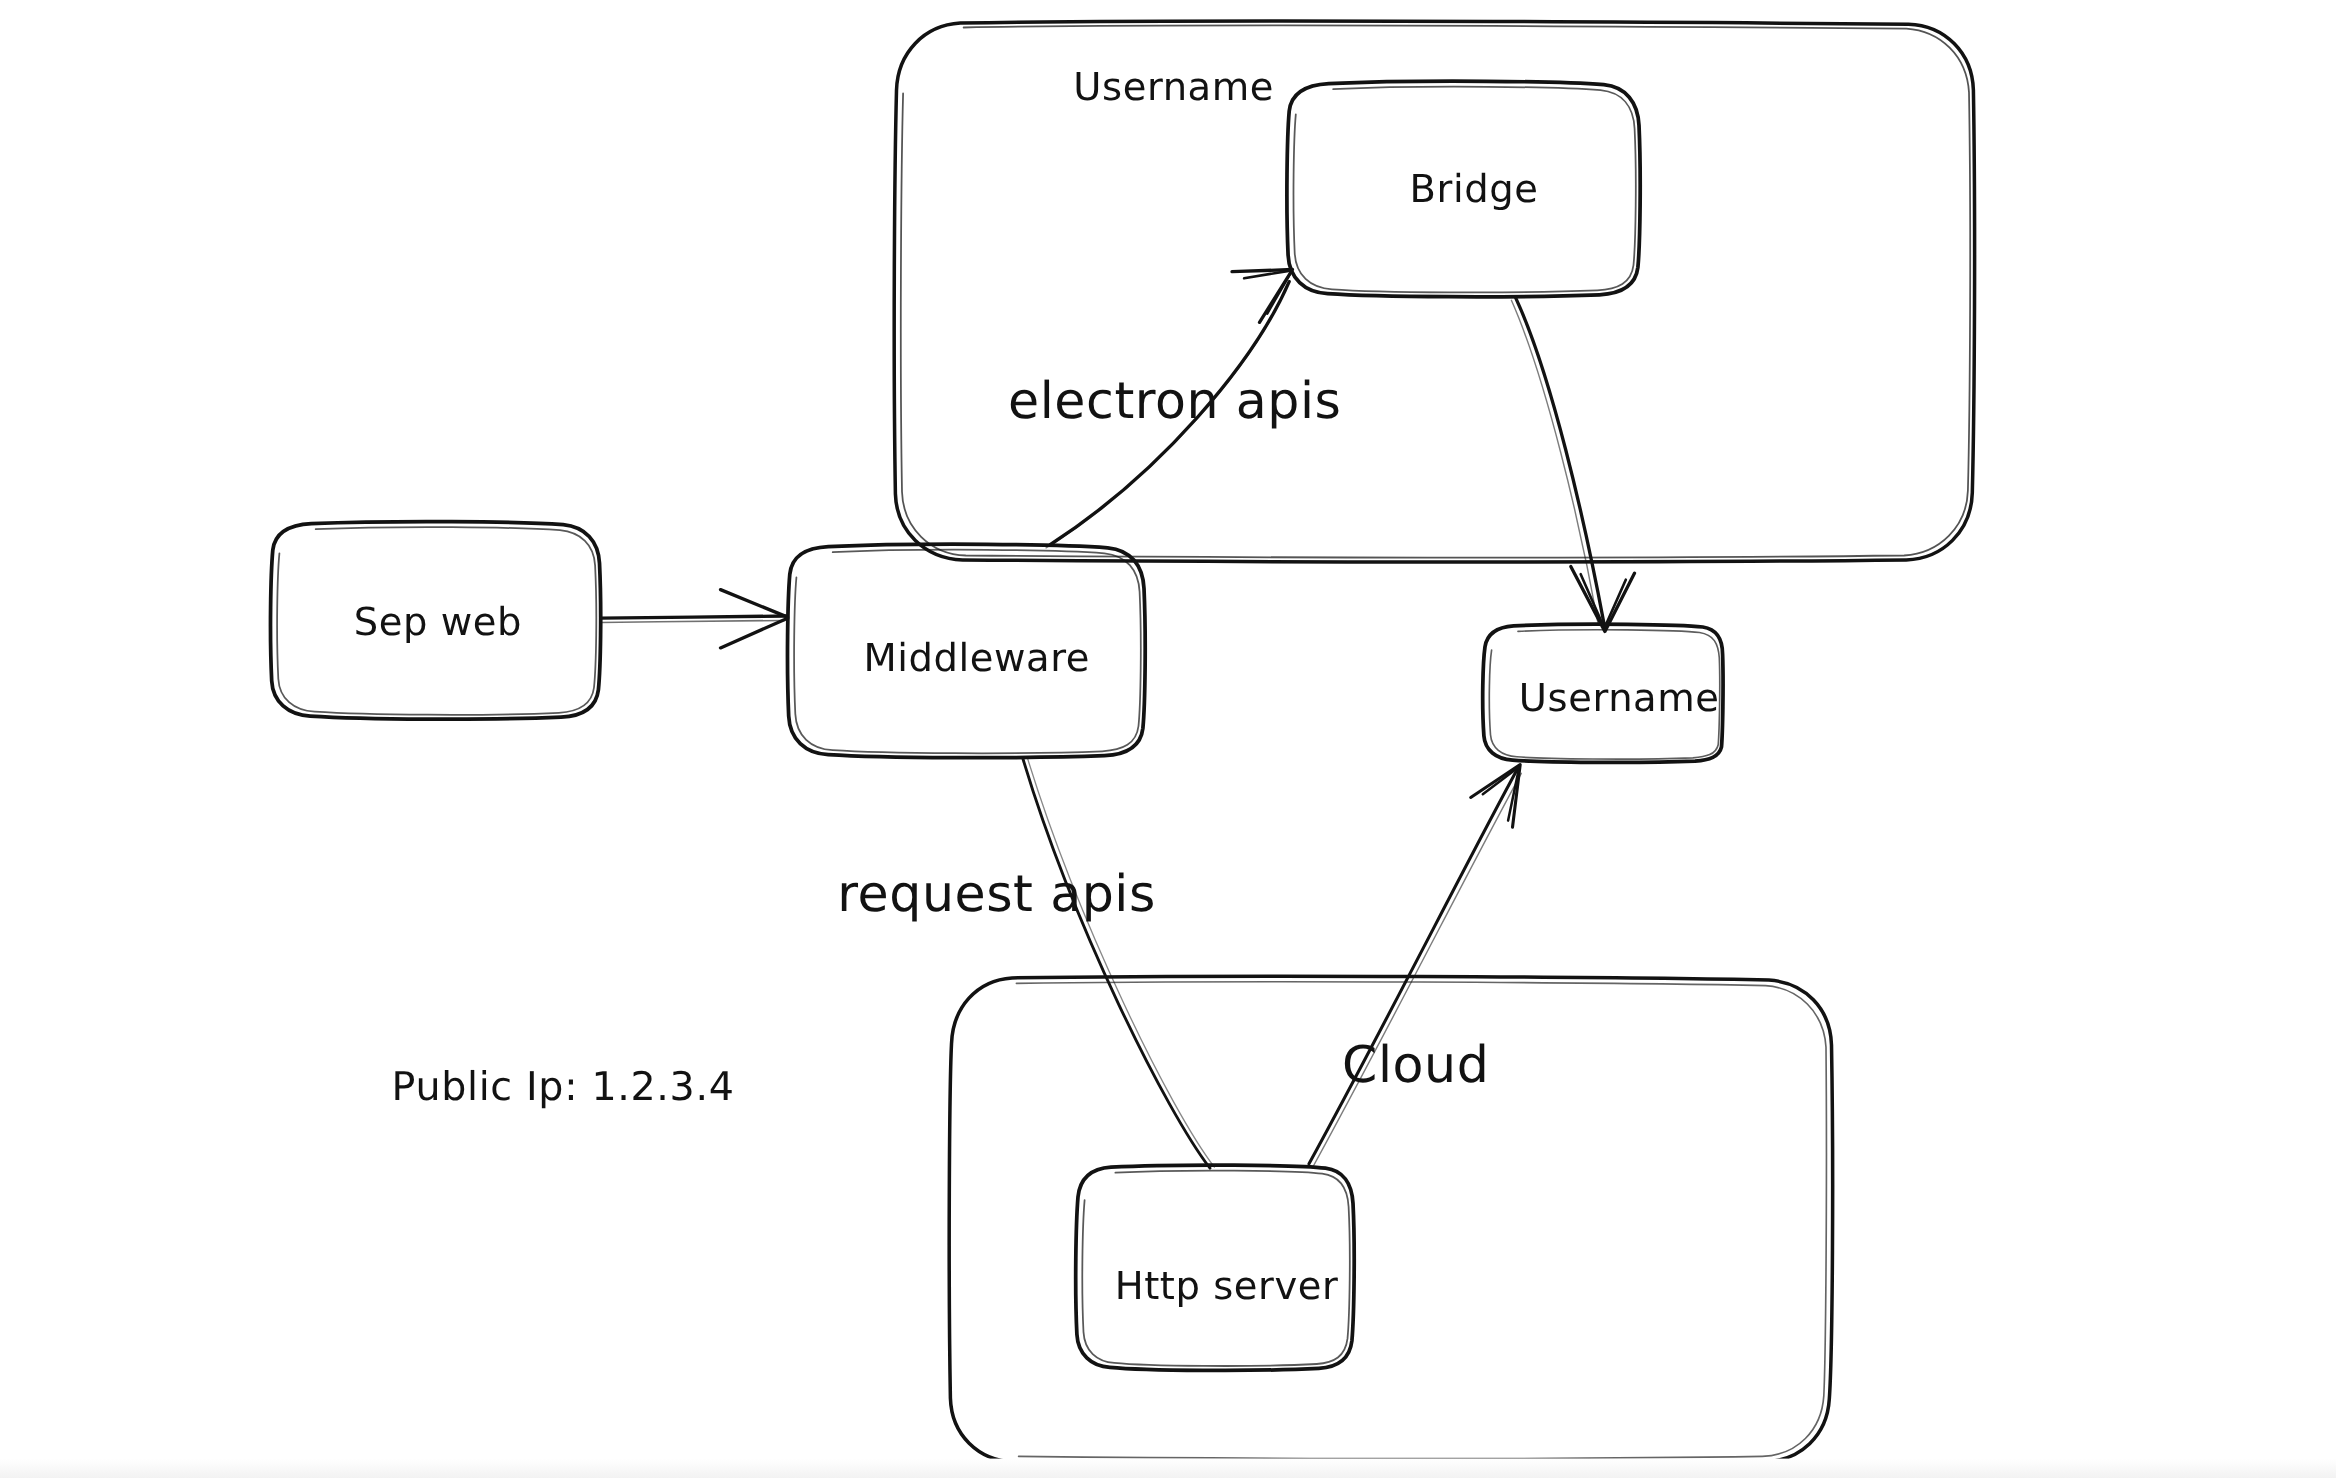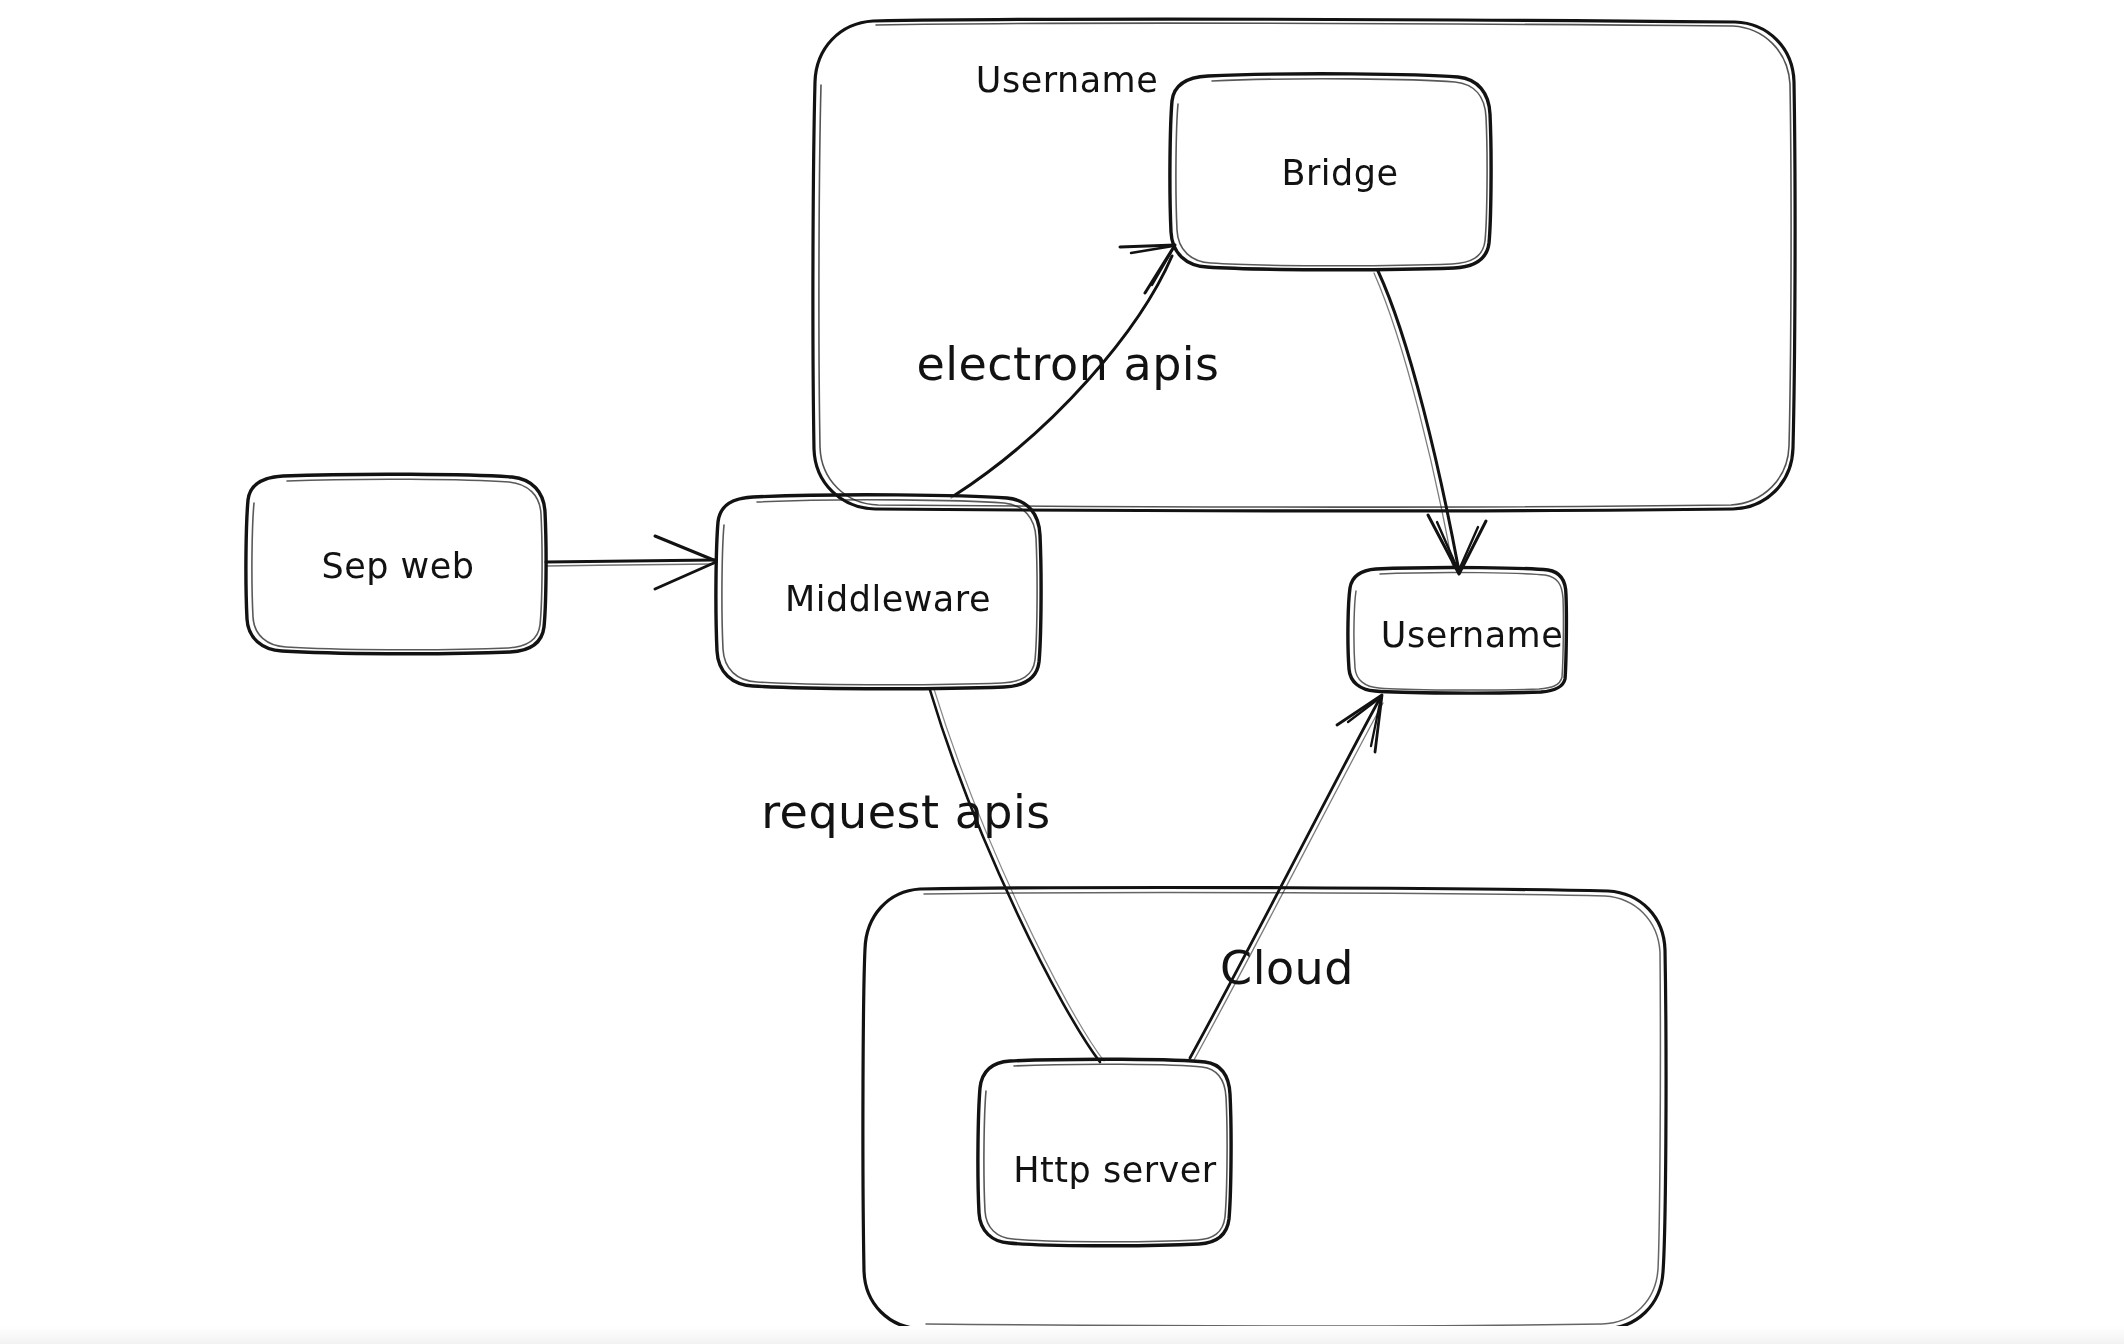--- a/index.html
+++ b/index.html
@@ -183,17 +183,18 @@
   <div class="lbl node-label" style="left:1472px; top:635px;">Username</div>
 
   <div class="lbl node-label" style="left:1115px; top:1170px;">Http server</div>
 
   <div class="lbl edge-label" style="left:1068px; top:364px;">electron apis</div>
 
   <div class="lbl edge-label" style="left:906px; top:812px;">request apis</div>
 
   <div class="lbl edge-label" style="left:1287px; top:968px;">Cloud</div>
 
+  <div class="note-line" style="left:356px; top:968px;">Public Ip: 1.2.3.4</div>
 
 
   <div class="bottom-fade"></div>
 
 </div>
 
 </body></html>

